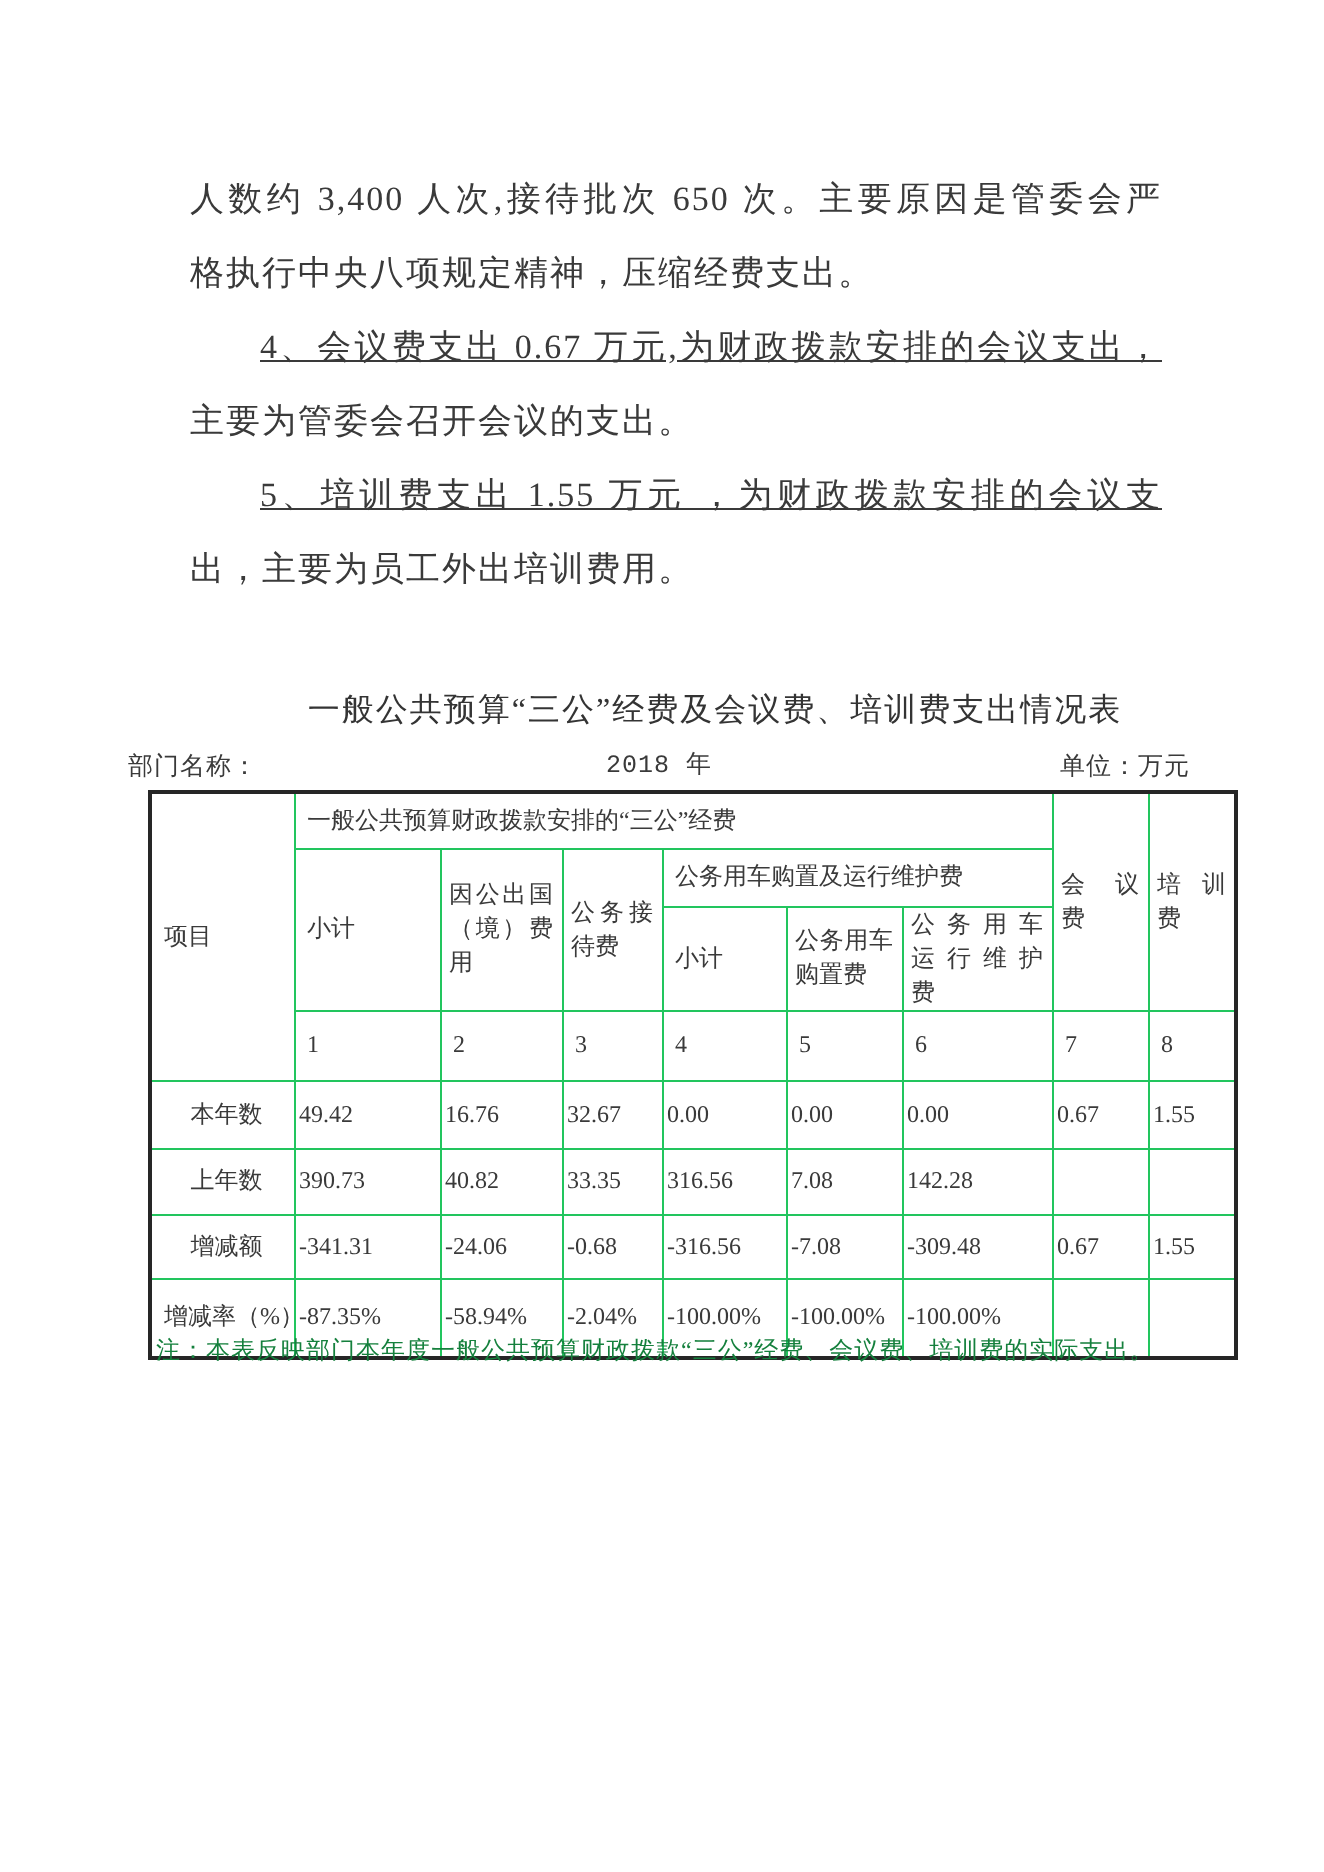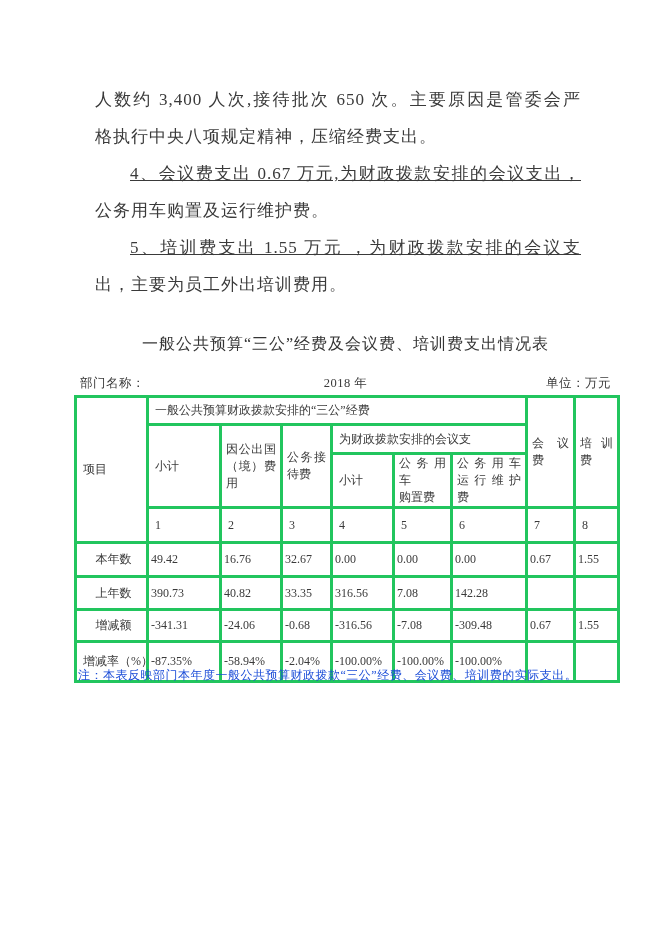--- a/index.html
+++ b/index.html
@@ -16,69 +16,69 @@
   .body-text{
     position:absolute;left:95px;top:81px;width:486px;
     font-size:17px;letter-spacing:1px;line-height:37px;
   }
   .bline{height:37px;white-space:normal;}
   .bline.full{text-align:justify;text-align-last:justify;text-justify:inter-character;}
   .bline.indent{padding-left:35px;text-decoration:underline;}
   .bline.indent.full{width:451px;}
   
   .table-title{
-    position:absolute;left:74px;top:334px;width:543px;margin:0;
+    position:absolute;left:74px;top:334px;width:543px;margin:12px;
     font-size:16px;font-weight:normal;letter-spacing:1px;
     text-align:center;line-height:20px;color:#343434;
   }
   
   .meta-row{
-    position:absolute;left:80px;top:375px;width:531px;
+    position:absolute;left:64px;top:375px;width:531px;
     display:flex;align-items:center;
     font-size:12.5px;line-height:16px;letter-spacing:0.5px;
   }
-  .meta-row .center{flex:1;text-align:center;}
+  .meta-row .center{flex:1;text-align:center;font-family:Liberation Mono, monospace;}
   
   table.budget-table{
     position:absolute;left:74px;top:395px;
     width:543px;table-layout:fixed;
     border-collapse:collapse;border:2px solid #262626;
     font-size:12px;color:#3a3a3a;
   }
   .budget-table td{
-    border:3px solid #22c55e;
+    border:1px solid #22c55e;
     vertical-align:middle;
     line-height:17px;
     overflow:visible;
   }
   .r1{height:28px}.r2{height:29px}.r3{height:51px}.r4{height:35px}
   .r5{height:34px}.r6{height:33px}.r7{height:32px}.r8{height:40px}
   .budget-table td.lab{text-align:left;padding:0 4px 0 6px;}
   .budget-table td.wrap{padding:0 4px;}
   .budget-table td.num{text-align:left;padding:0 4px 0 6px;}
   .budget-table td.val{padding:0 8px 0 2px;white-space:nowrap;}
   .budget-table td.rowlab{text-align:center;padding:0 2px 0 6px;white-space:nowrap;}
   .jl{display:block;text-align:justify;text-align-last:justify;text-justify:inter-character;}
   .ll{display:block;text-align:left;}
   
   .note{
     position:absolute;left:78px;top:667px;width:540px;margin:0;
-    font-size:12px;line-height:16px;letter-spacing:0.5px;color:#1d4ed8;
+    font-size:12px;line-height:16px;letter-spacing:0.5px;color:#15803d;
   }
 </style>
 </head>
 <body>
 
 <div class="page">
 
   <section class="body-text">
     <div class="bline full">人数约 3,400 人次,接待批次 650 次。主要原因是管委会严</div>
     <div class="bline">格执行中央八项规定精神，压缩经费支出。</div>
     <div class="bline full indent">4、会议费支出 0.67 万元,为财政拨款安排的会议支出，</div>
-    <div class="bline">公务用车购置及运行维护费。</div>
+    <div class="bline">主要为管委会召开会议的支出。</div>
     <div class="bline full indent">5、培训费支出 1.55 万元 ，为财政拨款安排的会议支</div>
     <div class="bline">出，主要为员工外出培训费用。</div>
   </section>
 
   <h1 class="table-title">一般公共预算“三公”经费及会议费、培训费支出情况表</h1>
 
   <div class="meta-row">
     <span>部门名称：</span>
     <span class="center">2018 年</span>
     <span>单位：万元</span>
@@ -113,21 +113,21 @@
         <td class="lab" rowspan="2">小计</td>
         <td class="wrap" rowspan="2">
           <span class="jl">因公出国</span>
           <span class="jl">（境）费</span>
           <span class="ll">用</span>
         </td>
         <td class="wrap" rowspan="2">
           <span class="jl">公务接</span>
           <span class="ll">待费</span>
         </td>
-        <td class="lab" colspan="3">为财政拨款安排的会议支</td>
+        <td class="lab" colspan="3">公务用车购置及运行维护费</td>
       </tr>
       <tr class="r3">
         <td class="lab">小计</td>
         <td class="wrap">
           <span class="jl">公务用车</span>
           <span class="ll">购置费</span>
         </td>
         <td class="wrap">
           <span class="jl">公务用车</span>
           <span class="jl">运行维护</span>

